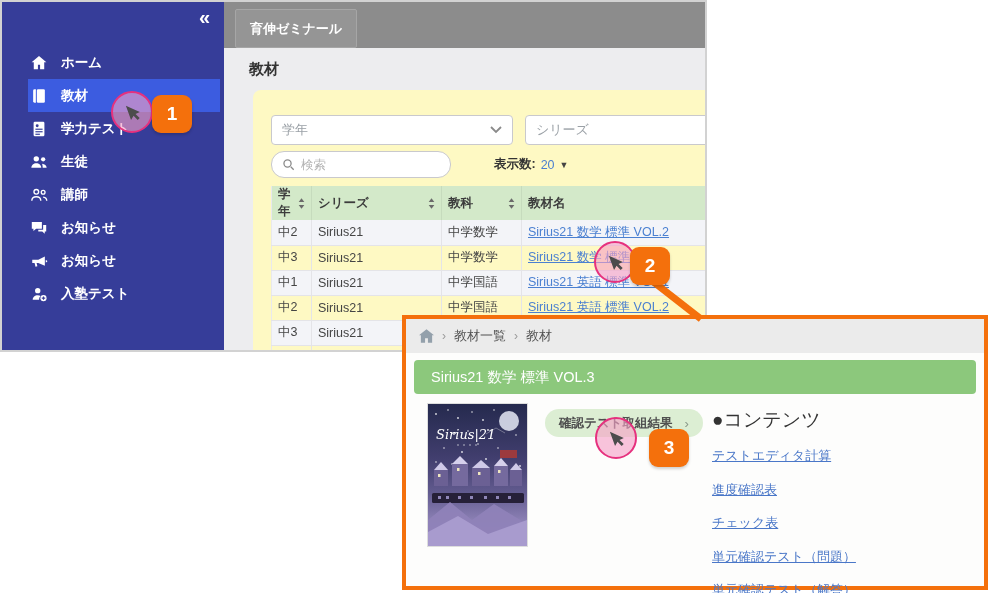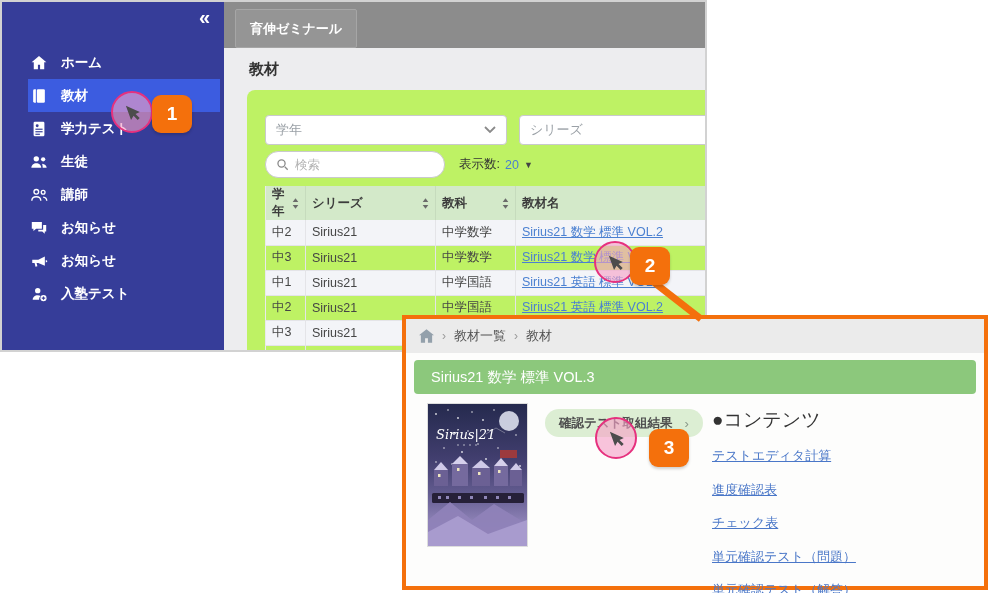--- a/index.html
+++ b/index.html
@@ -21,38 +21,38 @@
   .side-icon { width:18px; height:18px; display:inline-flex; flex:0 0 18px; }
   .side-icon svg { width:18px; height:18px; }
 
   
   .main-col { position:absolute; left:222px; top:0; right:0; bottom:0; }
   .topbar { position:absolute; left:0; top:0; right:0; height:46px; background:#8c8c8c;padding-left:36px; }
   .win-tab { position:absolute; left:11px; top:7px; width:122px; height:39px; background:#959595;
     border:1px solid #a6a6a6; border-radius:2px; color:#fff; font-size:13px; font-weight:bold;
     display:flex; align-items:center; justify-content:center; cursor:pointer; }
   .page-title { position:absolute; left:25px; top:58px; font-size:15px; font-weight:bold; color:#333; }
-  .card { position:absolute; left:23px; top:88px; width:510px; bottom:0; background:#bef264;
+  .card { position:absolute; left:29px; top:88px; width:510px; bottom:0; background:#fef9c3;
     border-radius:8px 0 0 0; overflow:hidden; }
 
   .select-box { position:absolute; height:30px; border:1px solid #c9c9cd; border-radius:4px;
     background:#fff; display:flex; align-items:center; padding:0 10px; font-size:13px;
     color:#9aa0a6; cursor:pointer; }
   .select-box .chev { margin-left:auto; display:inline-flex; }
   #sel-grade { left:18px; top:25px; width:242px; }
   #sel-series { left:272px; top:25px; width:212px; }
   .search-box { position:absolute; left:18px; top:61px; width:180px; height:27px;
     border:1px solid #c9c9cd; border-radius:13px; background:#fff;
     display:flex; align-items:center; padding:0 10px; gap:6px; }
   .search-box input { border:none; outline:none; width:130px; font-size:12.5px;
     font-family:inherit; color:#444; background:transparent; }
   .search-box input::placeholder { color:#b3b3b3; }
   .disp-count { position:absolute; left:212px; top:66px; font-size:12.5px; color:#333;
     display:flex; align-items:center; gap:5px; }
-  .disp-count .lbl { font-weight:normal; }
+  .disp-count .lbl { font-weight:bold;margin-left:29px; }
   .disp-count .val { color:#4a7fd0; }
   .disp-count .tri { font-size:9px; color:#444; cursor:pointer; }
 
   
   .mat-table { position:absolute; left:18px; top:96px; width:452px; border-collapse:collapse;
     table-layout:fixed; font-size:12.5px; }
   .mat-table col.c1{width:40px;} .mat-table col.c2{width:130px;} .mat-table col.c3{width:80px;}
   .mat-table th { height:21px; background:#d3e9c9; font-weight:bold; color:#3c3c3c;
     text-align:left; padding:0 6px; border-right:1px solid rgba(0,0,0,0.06); cursor:pointer; }
   .mat-table th .th-inner { display:flex; align-items:center; justify-content:space-between; }

